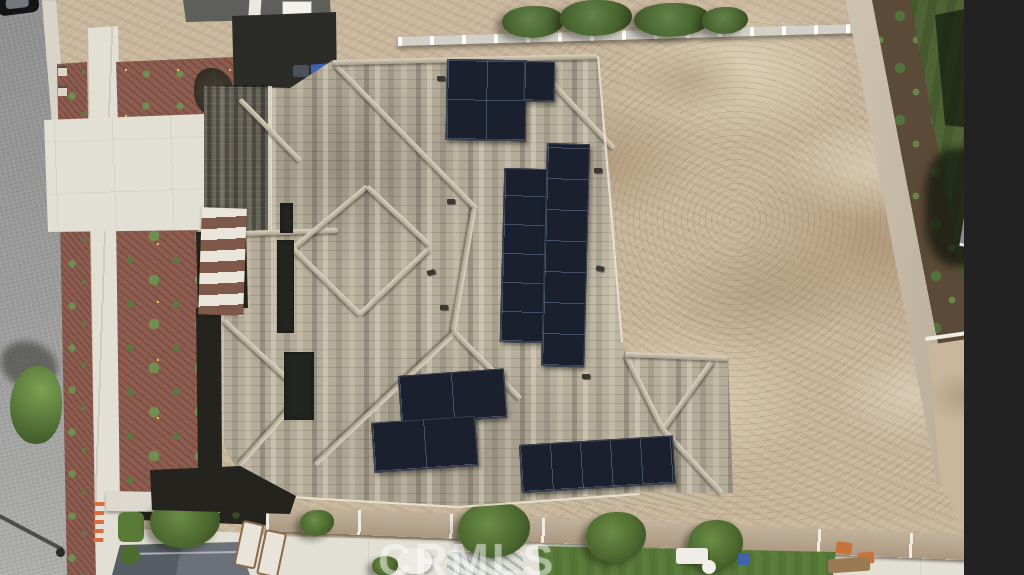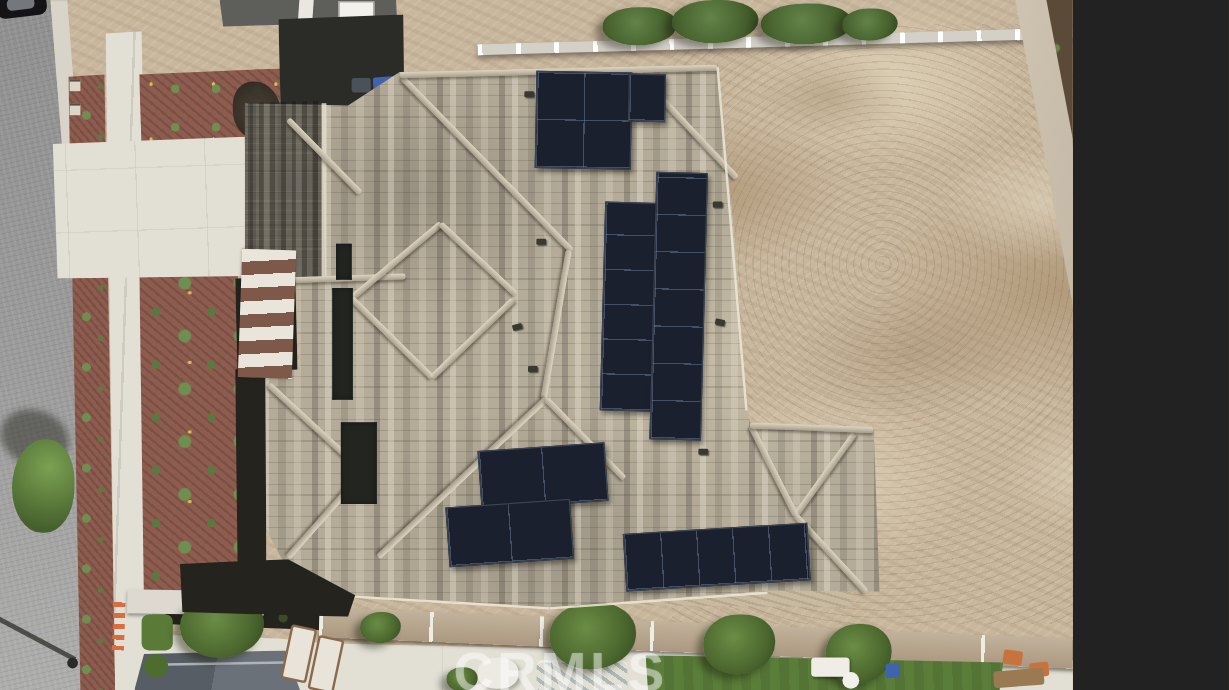--- a/index.html
+++ b/index.html
@@ -1,17 +1,17 @@
 <!DOCTYPE html>
 <html style="--street: #8f8f8f; --curb: #d8d4c9; --concrete: #e2dfd5; --mulch: #8d5c4e; --plant-green: #6f8f50; --dirt: #c9b79d; --dirt-light: #ddd0b6; --dirt-dark: #b29b7c; --roof-base: #b4ab98; --ridge-light: #ddd5c2; --panel-dark: #1a202d; --turf-dark: #4e6233; --turf-bright: #5a7d39; --pool-blue: #2fa8bd; --wall-tan: #cfc5b2; --fence-light: #d3d0c8; --shadow-dark: #24231e; --shed-gray: #565d64; --awning-tan: #ab9880; --pergola-dark: #2f342c; --bin-blue: #3f63ad; --accent-orange: #d96d3f; --watermark-white: rgba(255,255,255,0.42);"><head>
 <meta charset="utf-8">
 <style>
   html,body{margin:0;padding:0;background:#222;}
   body{font-family:"Liberation Sans",sans-serif;}
-  .viewport{position:relative;width:894px;height:575px;overflow:hidden;background:#c9b79d;}
+  .viewport{position:relative;width:964px;height:575px;overflow:hidden;background:#c9b79d;}
   .abs{position:absolute;}
 
   
   .ground{left:0;top:0;width:1024px;height:575px;
     background-color:var(--dirt,#c9b79d);
     background-image:
       radial-gradient(180px 110px at 72% 12%, var(--dirt-light,#ddd0b6) 0%, rgba(0,0,0,0) 65%),
       radial-gradient(240px 150px at 86% 42%, var(--dirt-dark,#b29b7c) 0%, rgba(0,0,0,0) 65%),
       radial-gradient(200px 120px at 66% 70%, var(--dirt-light,#ddd0b6) 0%, rgba(0,0,0,0) 65%),
       radial-gradient(160px 90px at 58% 28%, var(--dirt-dark,#b29b7c) 0%, rgba(0,0,0,0) 70%),

